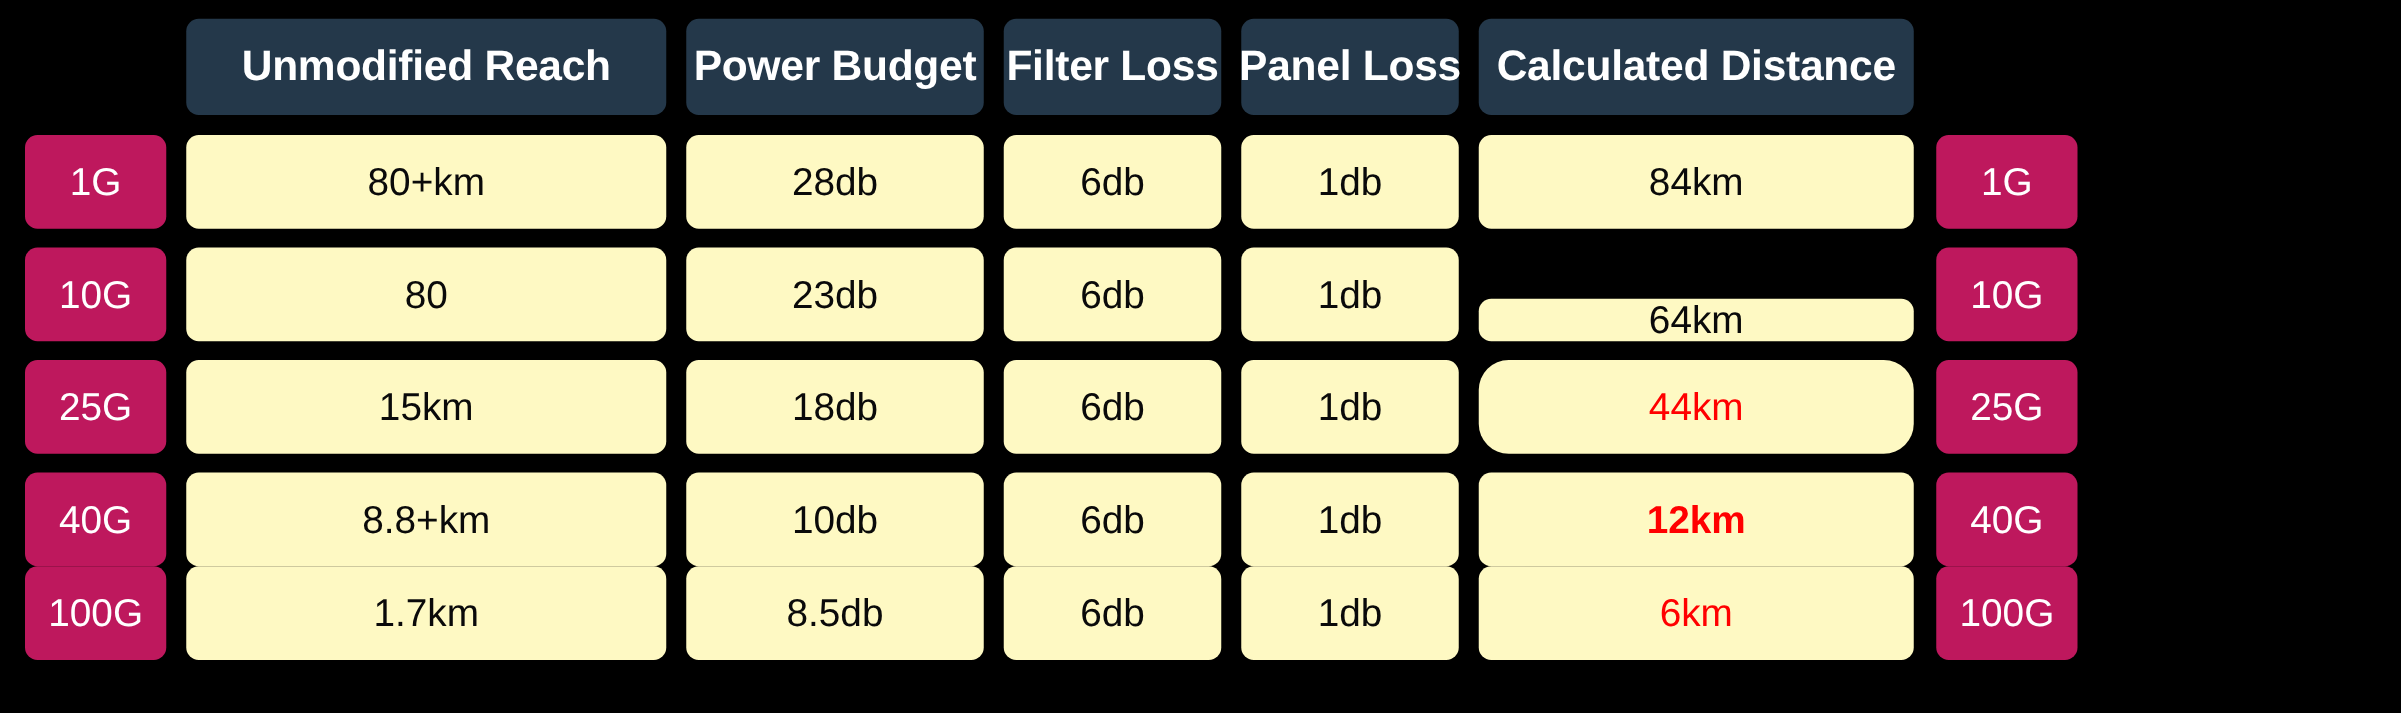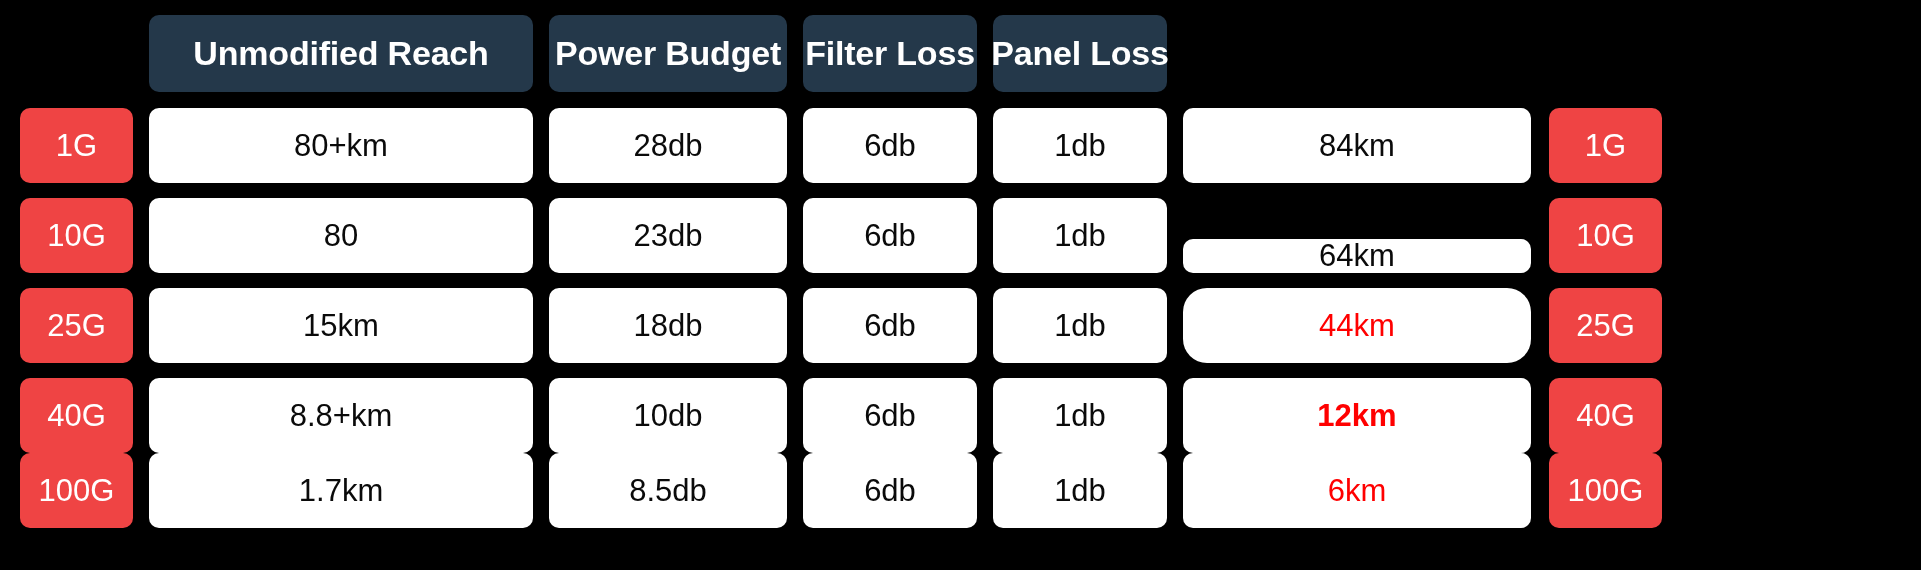--- a/index.html
+++ b/index.html
@@ -43,37 +43,37 @@
     font-weight: bold;
     display: flex;
     align-items: center;
     justify-content: center;
     white-space: nowrap;
     letter-spacing: -0.2px;
   }
 
   
   .td {
-    background: #ffffff;
+    background: #fef9c3;
     border-radius: 10px;
     color: #0a0a0a;
     font-size: 31px;
     font-weight: normal;
     display: flex;
     align-items: center;
     justify-content: center;
     white-space: nowrap;
   }
   .td.alert {
     color: #ff0000;
   }
 
   
   .rl {
-    background: #ef4444;
+    background: #be185d;
     border-radius: 10px;
     color: #ffffff;
     font-size: 31px;
     font-weight: normal;
     display: flex;
     align-items: center;
     justify-content: center;
     white-space: nowrap;
   }
 
@@ -95,20 +95,21 @@
 
     <div class="th" style="grid-column:6; grid-row:2;">Power Budget</div>
     <div class="spacer" style="grid-column:7; grid-row:2;"></div>
 
     <div class="th" style="grid-column:8; grid-row:2;">Filter Loss</div>
     <div class="spacer" style="grid-column:9; grid-row:2;"></div>
 
     <div class="th" style="grid-column:10; grid-row:2;">Panel Loss</div>
     <div class="spacer" style="grid-column:11; grid-row:2;"></div>
 
+    <div class="th" style="grid-column:12; grid-row:2;">Calculated Distance</div>
     <div class="spacer" style="grid-column:13; grid-row:2;"></div>
     <div class="spacer" style="grid-column:14; grid-row:2;"></div>
     <div class="spacer" style="grid-column:15; grid-row:1 / span 11;"></div>
 
     <div class="rl" style="grid-column:2; grid-row:4;">1G</div>
     <div class="td" style="grid-column:4; grid-row:4;">80+km</div>
     <div class="td" style="grid-column:6; grid-row:4;">28db</div>
     <div class="td" style="grid-column:8; grid-row:4;">6db</div>
     <div class="td" style="grid-column:10; grid-row:4;">1db</div>
     <div class="td" style="grid-column:12; grid-row:4;">84km</div>

